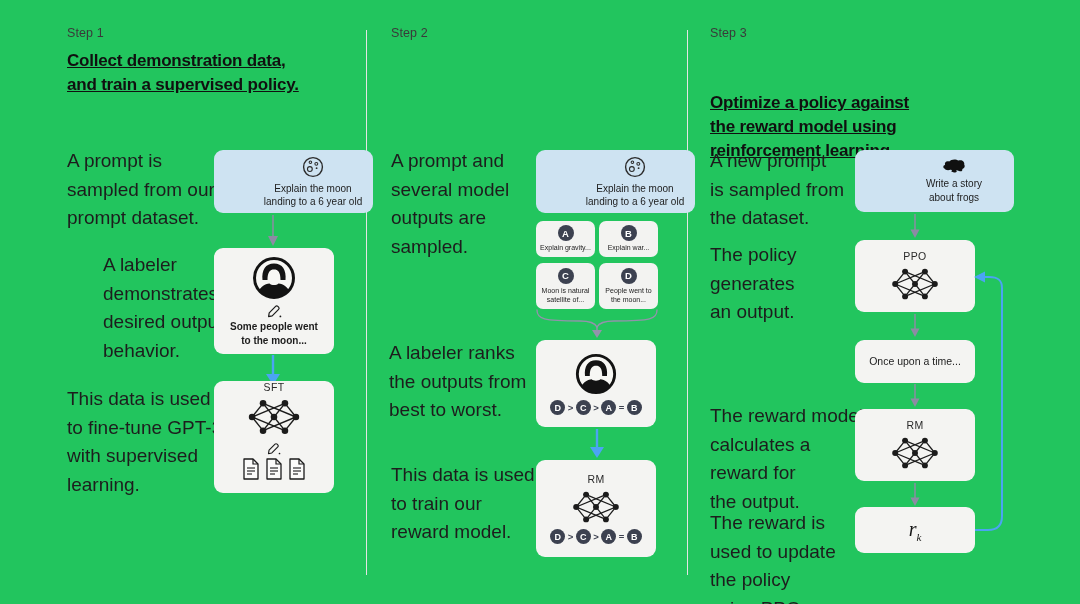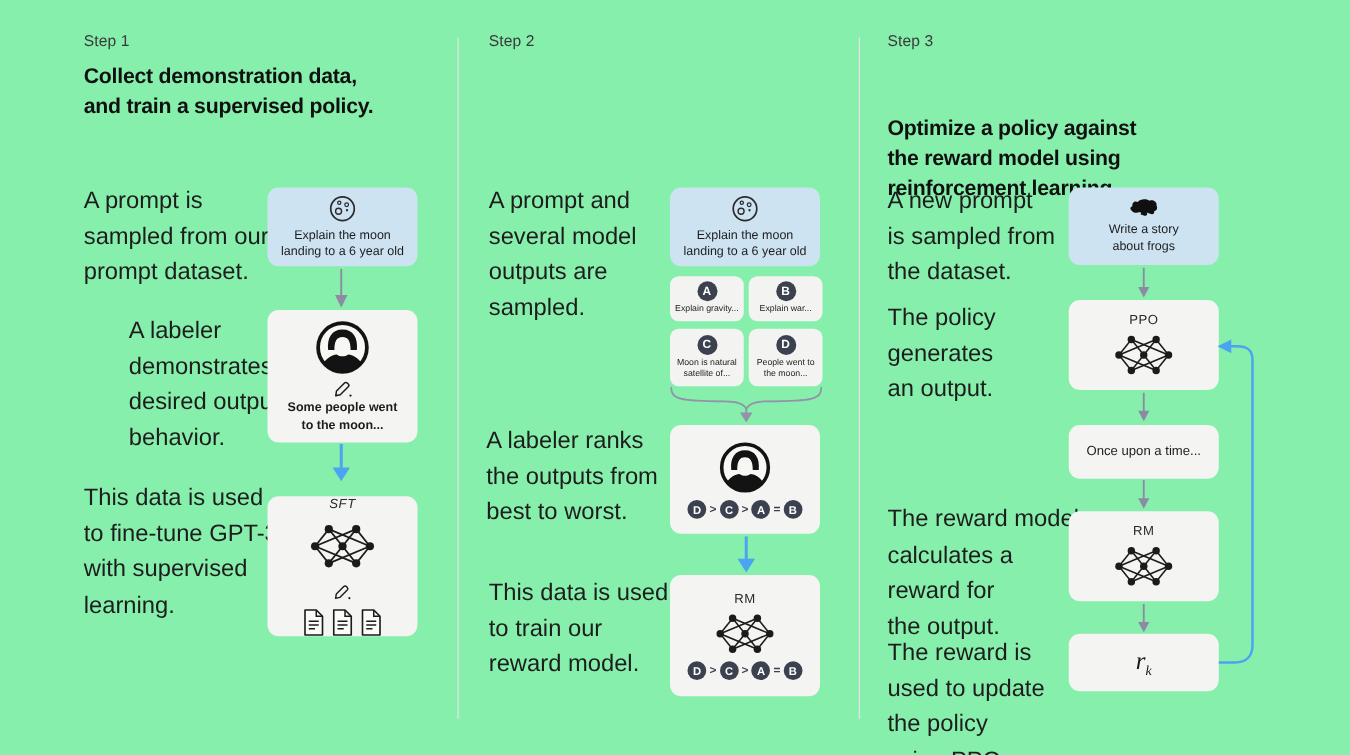--- a/index.html
+++ b/index.html
@@ -1,23 +1,23 @@
 <!DOCTYPE html>
 <html><head>
 <meta charset="utf-8">
 <style>
   html,body{margin:0;padding:0;background:#ffffff;}
-  #canvas{position:relative;width:1080px;height:604px;background:#86efac;overflow:hidden;
+  #canvas{position:relative;width:1080px;height:604px;background:#22c55e;overflow:hidden;
           font-family:"Liberation Sans", sans-serif;color:#1a1a1a;}
   .abs{position:absolute;}
   .step-label{font-size:12.5px;color:#3a3a3a;letter-spacing:0.1px;}
-  .step-title{font-size:17px;font-weight:700;color:#101010;line-height:1.4;white-space:pre-line;letter-spacing:-0.2px;}
+  .step-title{font-size:17px;font-weight:700;color:#101010;line-height:1.4;white-space:pre-line;letter-spacing:-0.2px;text-decoration:underline;}
   .caption{font-size:19px;color:#1d1d1d;line-height:1.5;white-space:pre-line;}
   .pbox{width:120px;background:#cee3f2;border-radius:9px;display:flex;flex-direction:column;
-        align-items:center;justify-content:center;gap:3px;}
+        align-items:center;justify-content:center;gap:3px;padding-left:39px;}
   .gbox{width:120px;background:#f4f4f2;border-radius:9px;display:flex;flex-direction:column;align-items:center;}
   .boxtext{font-size:10px;line-height:1.35;color:#1c1c1c;text-align:center;white-space:pre-line;}
   .netlabel{font-size:10.5px;color:#2a2a2a;letter-spacing:0.4px;}
   .rank{display:flex;align-items:center;gap:2.5px;}
   .badge{width:15px;height:15px;border-radius:50%;background:#3c4150;color:#ffffff;font-size:9px;
          font-weight:700;display:flex;align-items:center;justify-content:center;flex:0 0 auto;}
   .sep{color:#3c4150;font-size:9.5px;font-weight:700;}
   .grid2{display:grid;grid-template-columns:59px 59px;grid-template-rows:36px 46px;column-gap:4px;row-gap:6px;}
   .card{background:#f3f3f1;border-radius:7px;display:flex;flex-direction:column;align-items:center;
         justify-content:center;gap:2px;}
@@ -88,21 +88,21 @@
     </svg>
     <div class="boxtext">Some people went
 to the moon...</div>
   </div>
 
   <svg class="abs" style="left:265px;top:355px;" width="16" height="30">
     <line x1="8" y1="0" x2="8" y2="20" stroke="#4ba4f2" stroke-width="2.4"></line>
     <polygon points="1,19 15,19 8,30" fill="#4ba4f2"></polygon>
   </svg>
 
-  <div class="abs gbox" style="left:214px;top:397px;height:112px;justify-content:space-between;gap:3px;font-style:italic;">
+  <div class="abs gbox" style="left:214px;top:381px;height:112px;justify-content:flex-start;gap:3px;">
     <div class="netlabel">SFT</div>
     <svg width="56" height="42" viewBox="0 0 58 46">
       <g stroke="#1b1b1b" stroke-width="1.5">
         <line x1="17" y1="8" x2="5" y2="23"></line>
           <line x1="17" y1="8" x2="29" y2="23"></line>
           <line x1="17" y1="8" x2="53" y2="23"></line>
         <line x1="41" y1="8" x2="5" y2="23"></line>
           <line x1="41" y1="8" x2="29" y2="23"></line>
           <line x1="41" y1="8" x2="53" y2="23"></line>
         <line x1="17" y1="38" x2="5" y2="23"></line>

